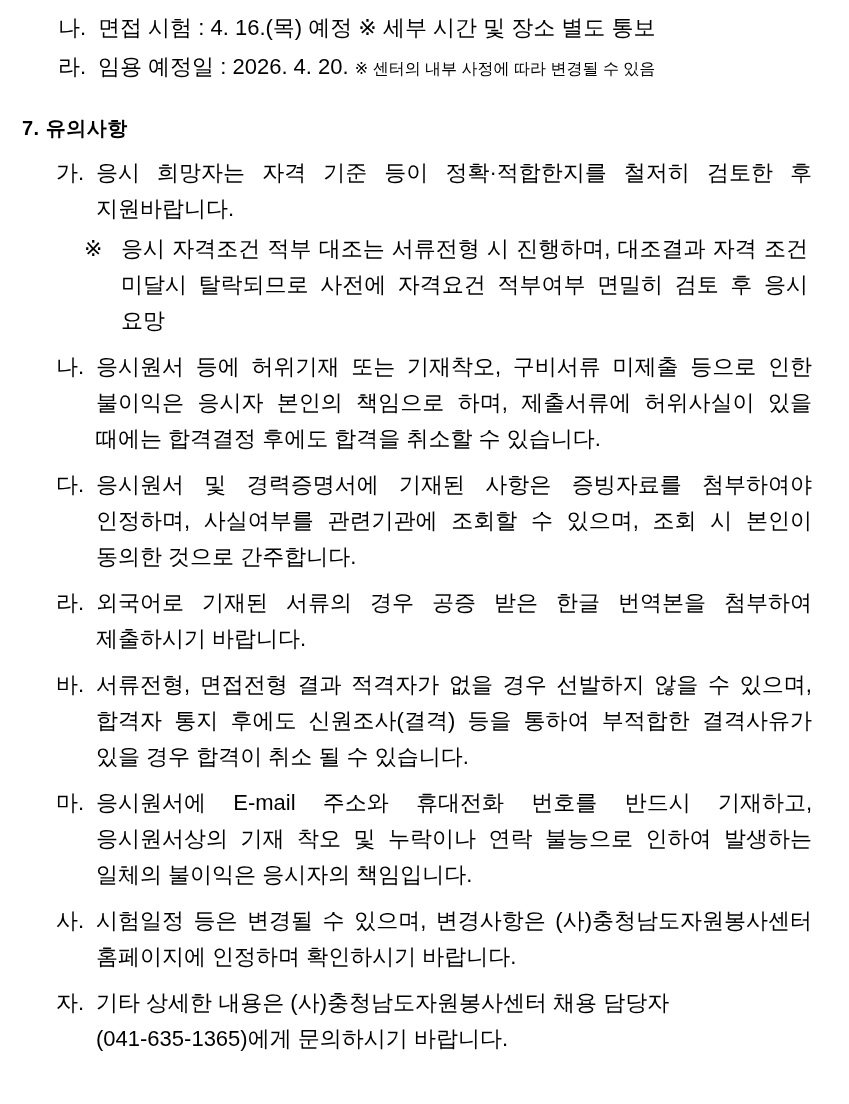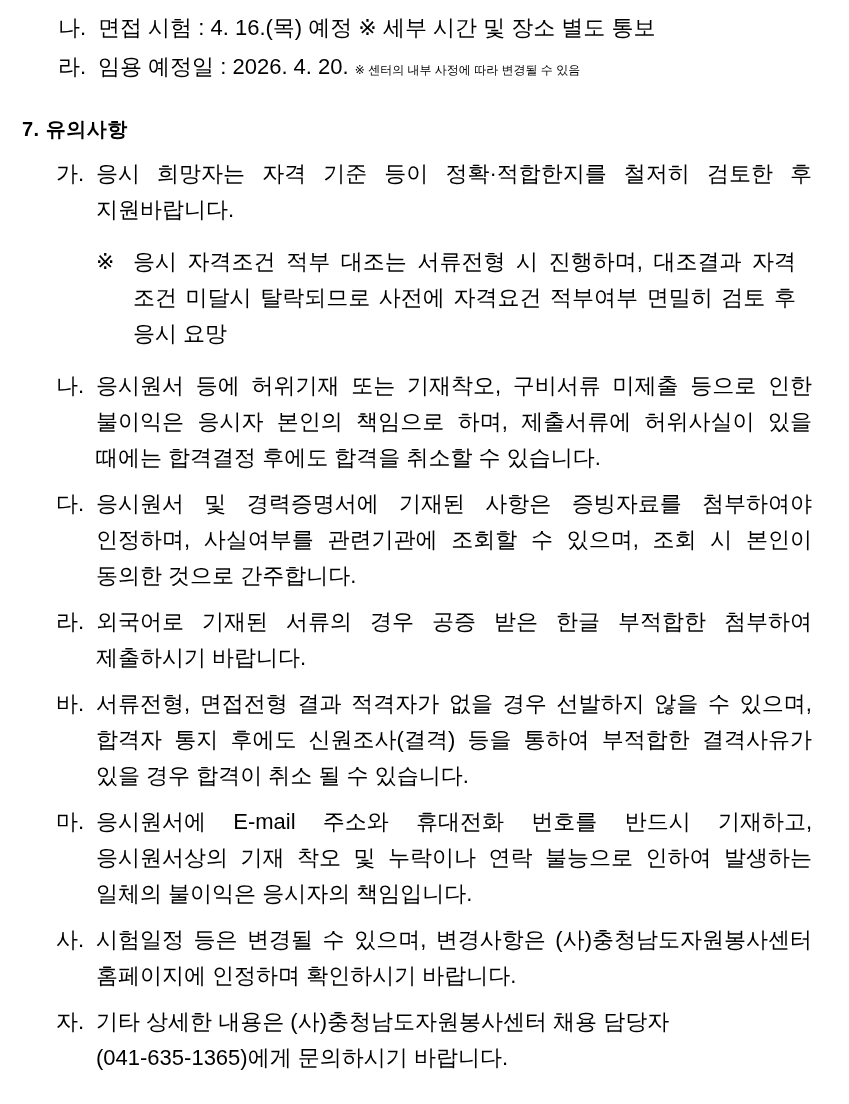--- a/index.html
+++ b/index.html
@@ -25,41 +25,41 @@
     padding-left: 86px;
     text-indent: -40px;
     white-space: nowrap;
   }
   .lbl {
     display: inline-block;
     width: 40px;
     text-indent: 0;
   }
   .note-small {
-    font-size: 12px;
+    font-size: 16px;
   }
   
   .section-heading {
     font-size: 20px;
     line-height: 34px;
     font-weight: 700;
     margin: 24px 0 4px 22px;
     letter-spacing: 0.5px;
   }
   
   .item {
     margin: 10px 0 0 0;
     padding-left: 96px;
     text-indent: -40px;
     text-align: justify;
     text-align-last: left;
     word-break: keep-all;
   }
   .sub {
-    margin: 16px;
+    margin: 4px;
     padding-left: 117px;
     text-indent: -37px;
     text-align: justify;
     text-align-last: left;
     word-break: keep-all;
   }
   .sublbl {
     display: inline-block;
     width: 37px;
     text-indent: 0;
@@ -89,21 +89,21 @@
 
   <p class="item">
     <span class="lbl">나.</span><span>응시원서 등에 허위기재 또는 기재착오, 구비서류 미제출 등으로 인한 불이익은 응시자 본인의 책임으로 하며, 제출서류에 허위사실이 있을 때에는 합격결정 후에도 합격을 취소할 수 있습니다.</span>
   </p>
 
   <p class="item">
     <span class="lbl">다.</span><span>응시원서 및 경력증명서에 기재된 사항은 증빙자료를 첨부하여야 인정하며, 사실여부를 관련기관에 조회할 수 있으며, 조회 시 본인이 동의한 것으로 간주합니다.</span>
   </p>
 
   <p class="item">
-    <span class="lbl">라.</span><span>외국어로 기재된 서류의 경우 공증 받은 한글 부적합한 첨부하여 제출하시기 바랍니다.</span>
+    <span class="lbl">라.</span><span>외국어로 기재된 서류의 경우 공증 받은 한글 번역본을 첨부하여 제출하시기 바랍니다.</span>
   </p>
 
   <p class="item">
     <span class="lbl">바.</span><span>서류전형, 면접전형 결과 적격자가 없을 경우 선발하지 않을 수 있으며, 합격자 통지 후에도 신원조사(결격) 등을 통하여 부적합한 결격사유가 있을 경우 합격이 취소 될 수 있습니다.</span>
   </p>
 
   <p class="item">
     <span class="lbl">마.</span><span>응시원서에 E-mail 주소와 휴대전화 번호를 반드시 기재하고, 응시원서상의 기재 착오 및 누락이나 연락 불능으로 인하여 발생하는 일체의 불이익은 응시자의 책임입니다.</span>
   </p>
 

